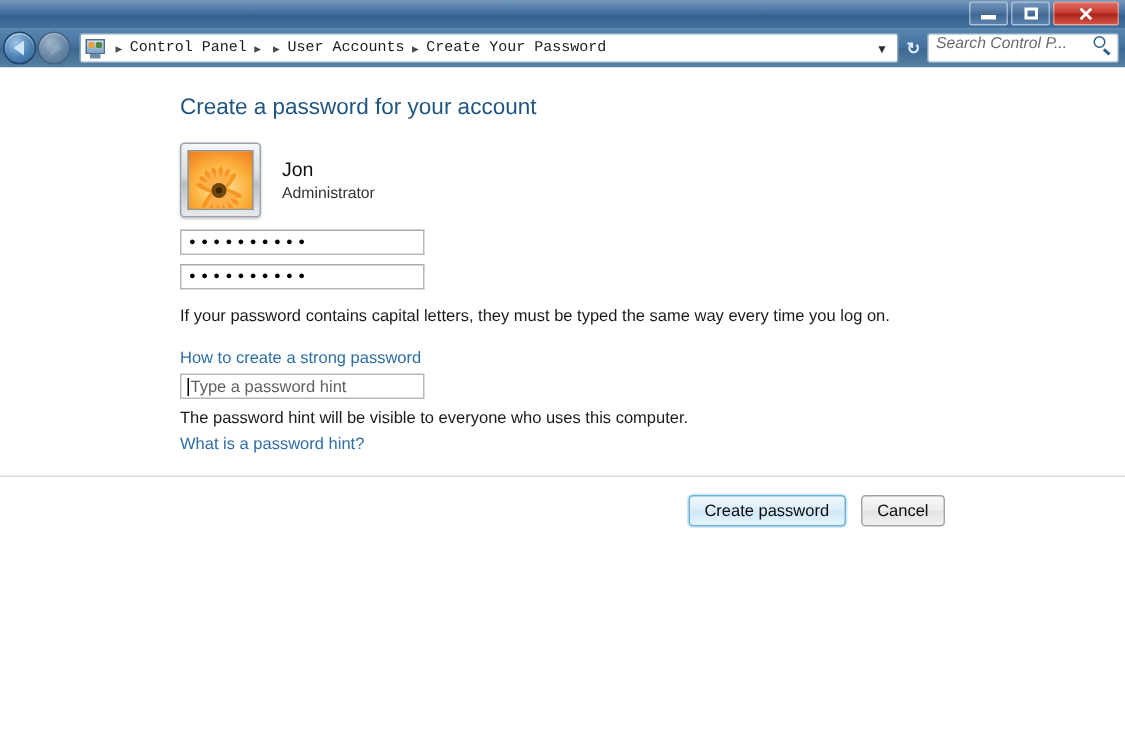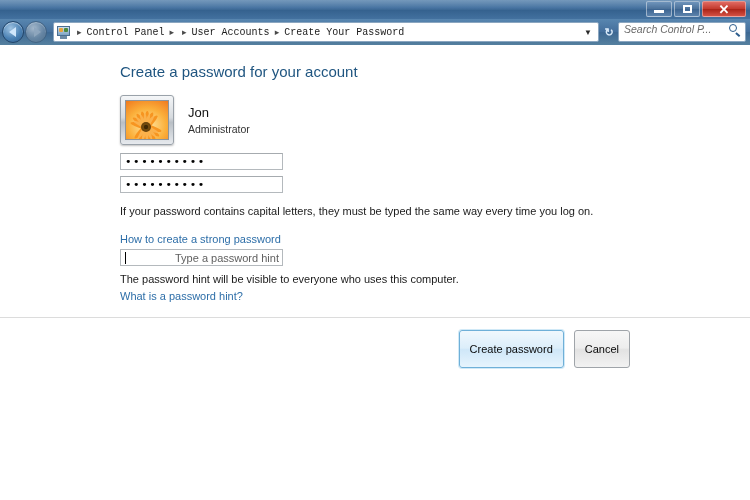--- a/index.html
+++ b/index.html
@@ -377,21 +377,20 @@
     width: 1px;
     height: 12px;
     background: #000000;
     margin-right: 1px;
     flex: 0 0 auto;
   }
   #hint-placeholder {
     font-size: 11px;
     color: #5f5f5f;
     white-space: nowrap;
-    padding-left: 48px;
   }
 
   #hint-note {
     position: absolute;
     left: 120px;
     top: 228px;
     font-size: 11px;
     color: #1a1a1a;
     white-space: nowrap;
   }
@@ -416,21 +415,21 @@
 
   #button-row {
     position: absolute;
     right: 120px;
     top: 285px;
     display: flex;
     align-items: center;
     gap: 10px;
   }
   .btn {
-    height: 38px;
+    height: 21px;
     padding: 0 10px;
     font-size: 11px;
     color: #0a0a0a;
     border-radius: 3px;
     display: flex;
     align-items: center;
     justify-content: center;
     box-sizing: border-box;
     cursor: pointer;
     font-family: "Liberation Sans", sans-serif;

